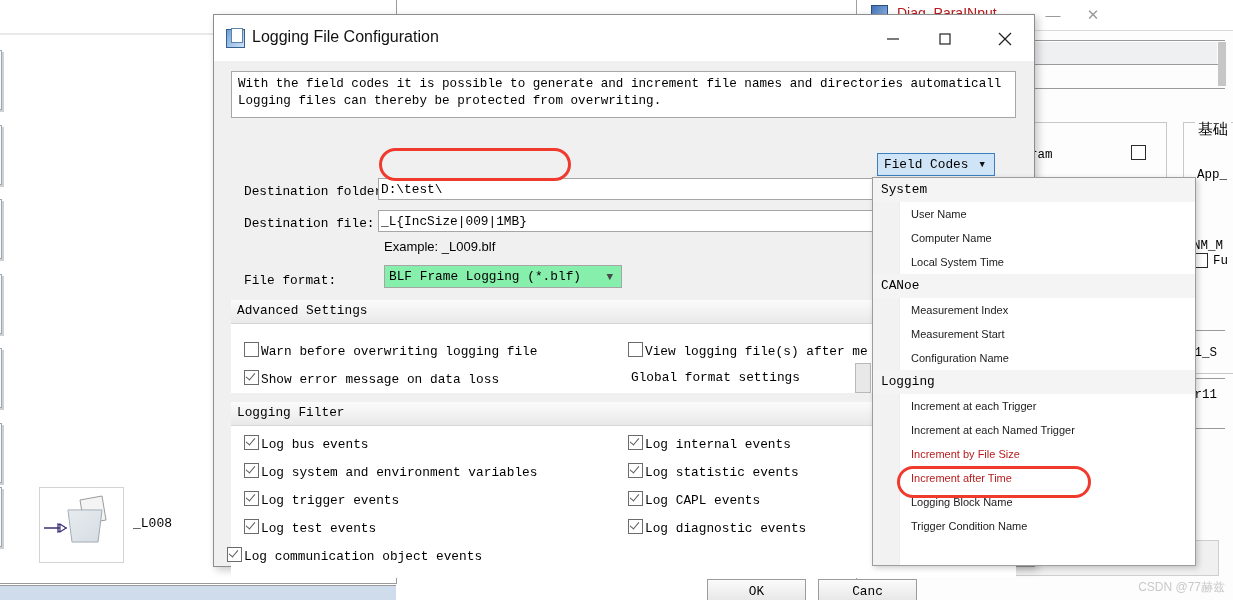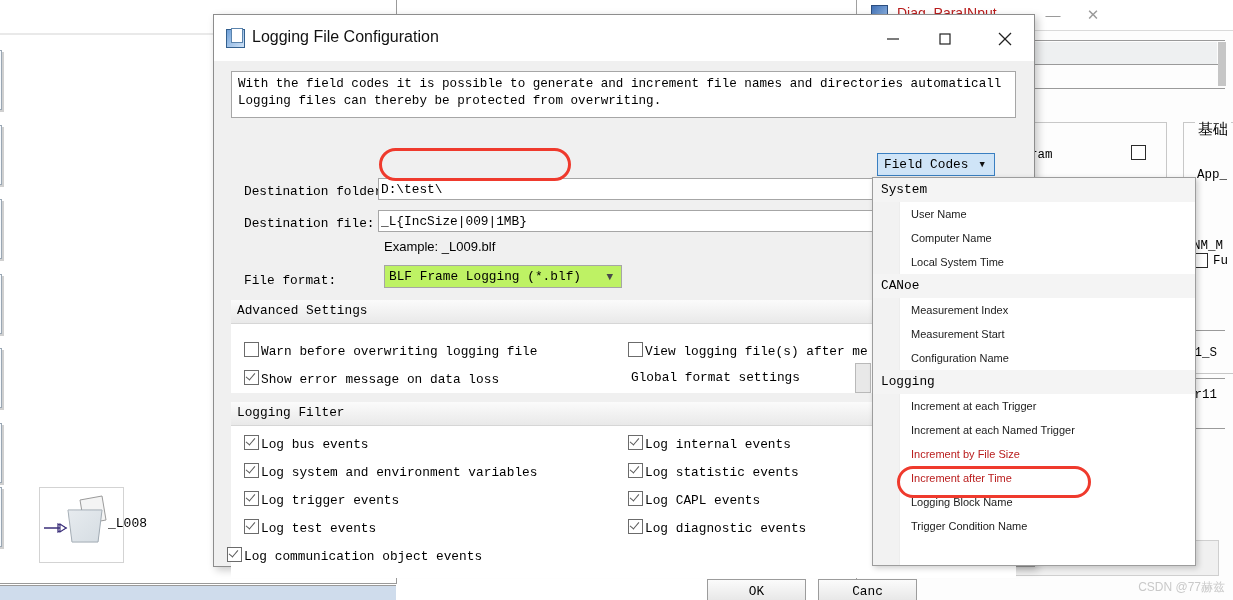--- a/index.html
+++ b/index.html
@@ -57,21 +57,21 @@
     position: absolute;
     left: 39px;
     top: 487px;
     width: 83px;
     height: 74px;
     border: 1px solid #d3d3d3;
     background: #fff;
   }
   .logblock-label {
     position: absolute;
-    left: 108px;
+    left: 133px;
     top: 516px;
     font-family: "Liberation Mono", monospace;
     font-size: 13px;
     color: #000;
   }
   .bg-bottom-strip {
     position: absolute;
     left: 0; top: 585px;
     width: 396px; height: 15px;
     background: #cfdcec;
@@ -273,21 +273,21 @@
     border: 1px solid #9e9e9e;
     font-family: "Liberation Mono", monospace;
     font-size: 12.8px;
     color: #000;
     text-align: center;
     box-sizing: border-box;
     cursor: default;
   }
   .combo {
     position: absolute;
-    background: #bef264;
+    background: #86efac;
     border: 1px solid #a6a6a6;
     font-family: "Liberation Mono", monospace;
     font-size: 12.8px;
     color: #000;
     box-sizing: border-box;
     line-height: 22px;
     padding-left: 4px;
   }
   .combo .caret {
     position: absolute;

